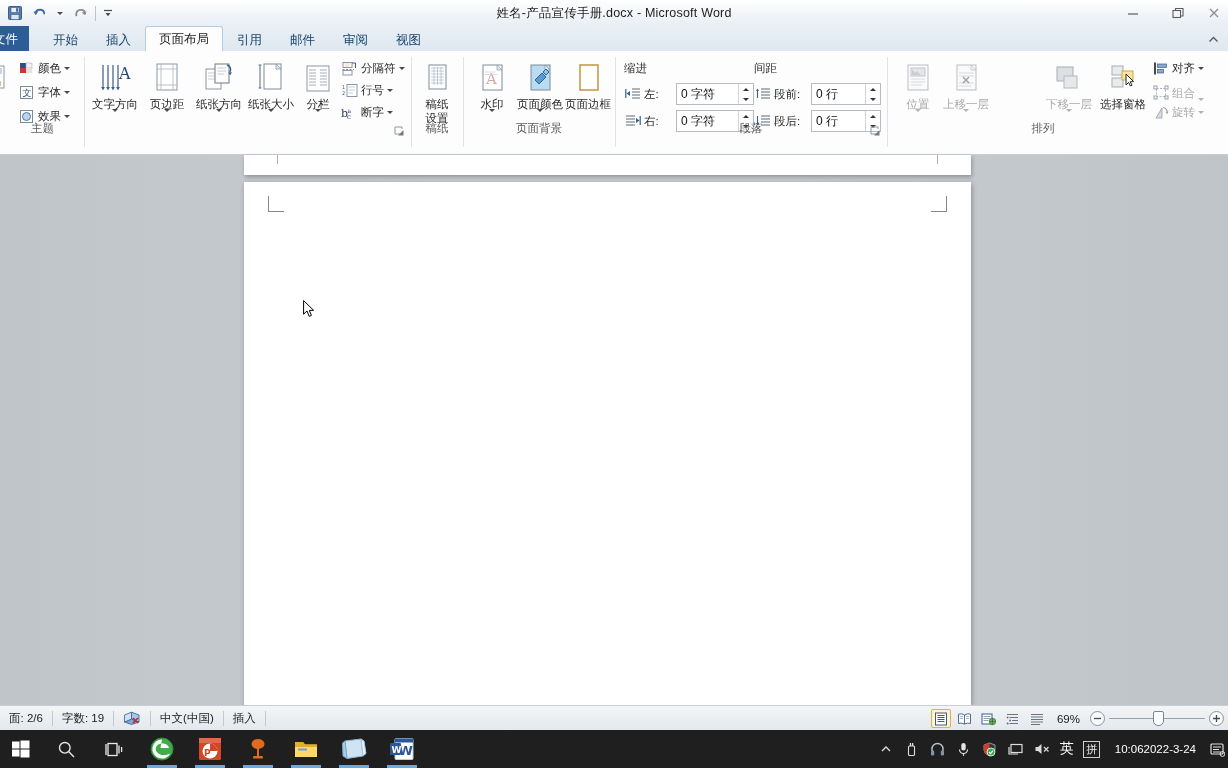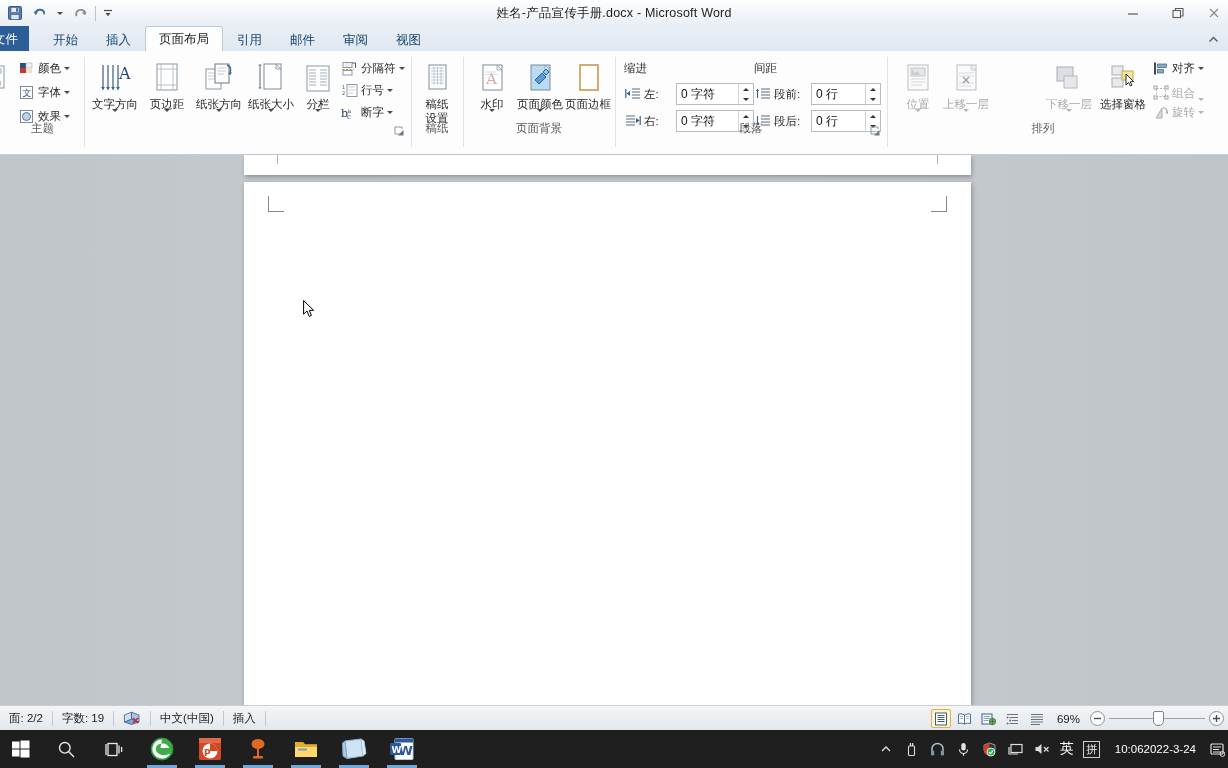--- a/index.html
+++ b/index.html
@@ -700,21 +700,21 @@
       <div class="mark tr"></div>
     </div>
     <div class="cursor">
       <svg width="12" height="19" viewBox="0 0 12 19">
           <path d="M0.6 0.6 L0.6 14.2 L4.0 11.0 L6.2 16.4 L8.4 15.4 L6.3 10.4 L10.6 10.3 Z" fill="#ffffff" stroke="#000000" stroke-width="1"></path>
         </svg>
     </div>
   </div>
 
   <div class="statusbar">
-    <div class="sb-item">面: 2/2</div>
+    <div class="sb-item">面: 2/6</div>
     <div class="sb-sep"></div>
     <div class="sb-item">字数: 19</div>
     <div class="sb-sep"></div>
     <div class="sb-item">
       <svg width="18" height="16" viewBox="0 0 18 16">
           <path d="M1.5 12 L8.5 9 L16 12 L8.5 14.5 Z" fill="#7fa8d8" stroke="#3b5d8c" stroke-width=".8"></path>
           <path d="M1.5 12 L1.5 5 L8.5 2.2 L8.5 9 Z" fill="#cfe0f2" stroke="#3b5d8c" stroke-width=".8"></path>
           <path d="M8.5 9 L8.5 2.2 L16 5 L16 12 Z" fill="#a8c7e8" stroke="#3b5d8c" stroke-width=".8"></path>
           <path d="M10 8 L15 13 M15 8 L10 13" stroke="#c2292b" stroke-width="1.6"></path>
         </svg>

